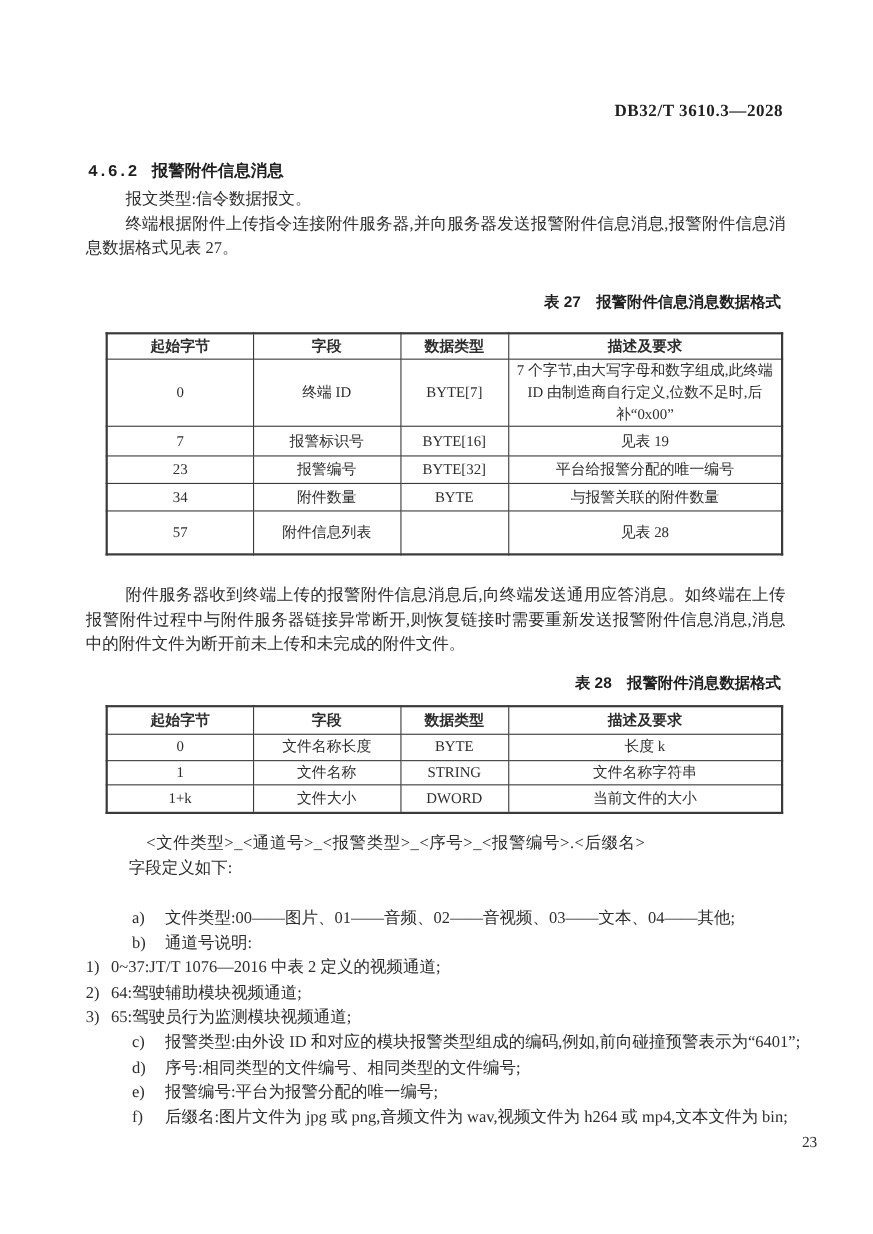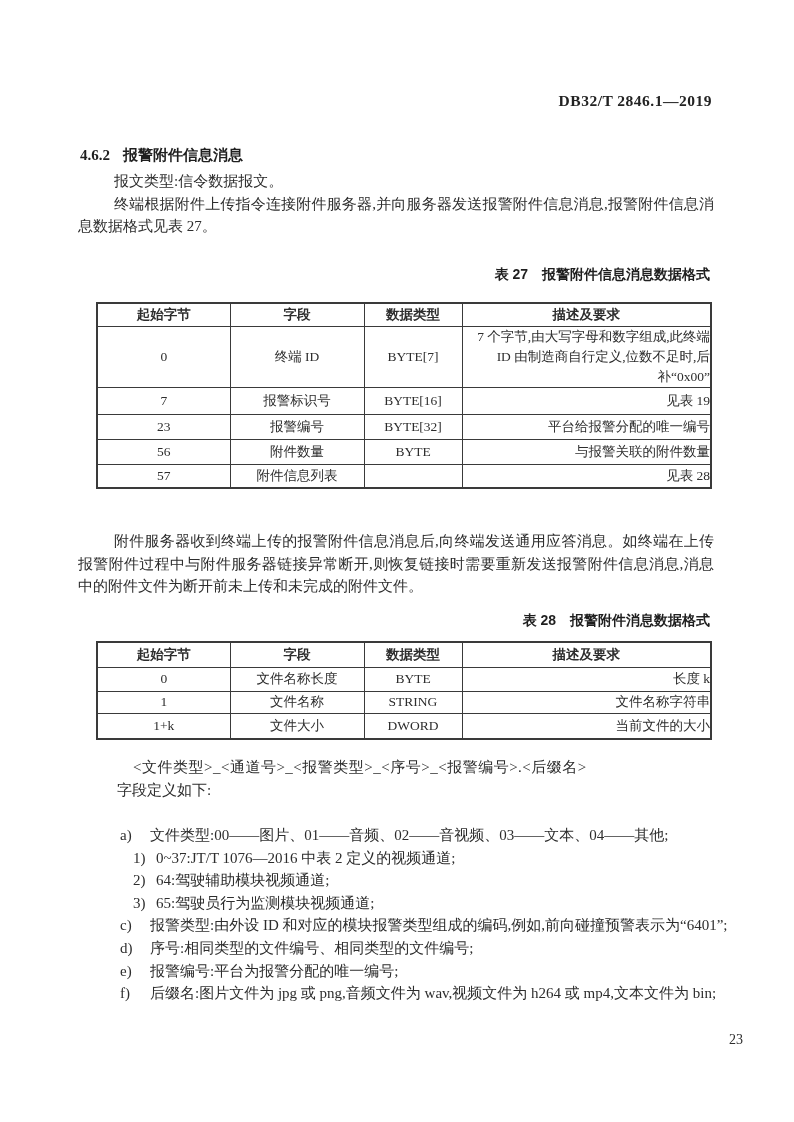--- a/index.html
+++ b/index.html
@@ -11,21 +11,21 @@
     color:#2d2d2d;
     overflow:hidden;
   }
   .doc-header {
     position:absolute; top:92px; right:82px;
     font-weight:bold; font-size:15.5px; letter-spacing:0.5px;
     color:#222;
   }
   .section-heading {
     position:absolute; top:146px; left:80px;
-    font-family:Liberation Serif, serif;
+    font-family:Liberation Mono, monospace;
     font-weight:bold; font-size:15px; color:#1f1f1f;
   }
   .section-heading .sh-title { margin-left:13px; }
   .text-block {
     position:absolute; left:78px; width:636px;
     font-size:15px; line-height:22.6px; text-align:justify;
   }
   .text-block p { margin:0; text-indent:36px; }
   .tb1 { top:170px; }
   .tb2 { top:530px; }
@@ -48,46 +48,46 @@
     border:1px solid #3a3a3a;
     vertical-align:middle;
     line-height:20px;
     padding:0;
   }
   table.data-table { border:2px solid #3a3a3a; }
   table.data-table th {
     font-weight:bold; text-align:center; font-size:13.5px;
   }
   td.c-num, td.c-field, td.c-type { text-align:center; }
-  td.c-desc { text-align:right; padding-left:10px; padding-right:6px; white-space:pre-line; }
+  td.c-desc { text-align:center; padding-left:10px; padding-right:6px; white-space:pre-line; }
   .naming-block {
     position:absolute; left:78px; top:756px; width:700px;
     font-size:15px; line-height:22.6px; white-space:nowrap;
   }
   .naming-intro, .fields-intro { margin-left:39px; }
   .naming-pattern { margin-left:55px; letter-spacing:0.5px; }
   .list-block {
     position:absolute; left:78px; top:824px; width:700px;
     font-size:15px; line-height:22.6px; white-space:nowrap;
   }
   .li-letter { margin-left:42px; }
   .li-letter .li-label { display:inline-block; width:30px; }
-  .li-num { margin-left:55px; }
+  .li-num { }
   .li-num .li-label { display:inline-block; width:23px; }
   .page-number {
     position:absolute; top:1032px; left:729px;
     font-size:14px; color:#2d2d2d;
   }
 </style>
 </head>
 <body>
 
 <div class="page">
 
-  <div class="doc-header">DB32/T 2846.1—2019</div>
+  <div class="doc-header">DB32/T 3610.3—2028</div>
 
   <div class="section-heading">
     <span>4.6.2</span><span class="sh-title">报警附件信息消息</span>
   </div>
 
   <div class="text-block tb1">
     <p>报文类型:信令数据报文。</p>
     <p>终端根据附件上传指令连接附件服务器,并向服务器发送报警附件信息消息,报警附件信息消息数据格式见表 27。</p>
   </div>
 
@@ -124,26 +124,26 @@
         <td class="c-type">BYTE[16]</td>
         <td class="c-desc">见表 19</td>
       </tr>
       <tr style="height:25px;">
         <td class="c-num">23</td>
         <td class="c-field">报警编号</td>
         <td class="c-type">BYTE[32]</td>
         <td class="c-desc">平台给报警分配的唯一编号</td>
       </tr>
       <tr style="height:25px;">
-        <td class="c-num">56</td>
+        <td class="c-num">34</td>
         <td class="c-field">附件数量</td>
         <td class="c-type">BYTE</td>
         <td class="c-desc">与报警关联的附件数量</td>
       </tr>
-      <tr style="height:24px;">
+      <tr style="height:40px;">
         <td class="c-num">57</td>
         <td class="c-field">附件信息列表</td>
         <td class="c-type"></td>
         <td class="c-desc">见表 28</td>
       </tr>
     </tbody>
   </table>
 
   <div class="text-block tb2">
     <p>附件服务器收到终端上传的报警附件信息消息后,向终端发送通用应答消息。如终端在上传报警附件过程中与附件服务器链接异常断开,则恢复链接时需要重新发送报警附件信息消息,消息中的附件文件为断开前未上传和未完成的附件文件。</p>
@@ -193,20 +193,23 @@
 
   <div class="naming-block">
     <div class="naming-pattern">&lt;文件类型&gt;_&lt;通道号&gt;_&lt;报警类型&gt;_&lt;序号&gt;_&lt;报警编号&gt;.&lt;后缀名&gt;</div>
     <div class="fields-intro">字段定义如下:</div>
   </div>
 
   <div class="list-block">
     <div class="li-letter">
       <span class="li-label">a)</span><span class="li-text">文件类型:00——图片、01——音频、02——音视频、03——文本、04——其他;</span>
     </div>
+    <div class="li-letter">
+      <span class="li-label">b)</span><span class="li-text">通道号说明:</span>
+    </div>
     <div class="li-num">
       <span class="li-label">1)</span><span class="li-text">0~37:JT/T 1076—2016 中表 2 定义的视频通道;</span>
     </div>
     <div class="li-num">
       <span class="li-label">2)</span><span class="li-text">64:驾驶辅助模块视频通道;</span>
     </div>
     <div class="li-num">
       <span class="li-label">3)</span><span class="li-text">65:驾驶员行为监测模块视频通道;</span>
     </div>
     <div class="li-letter">

